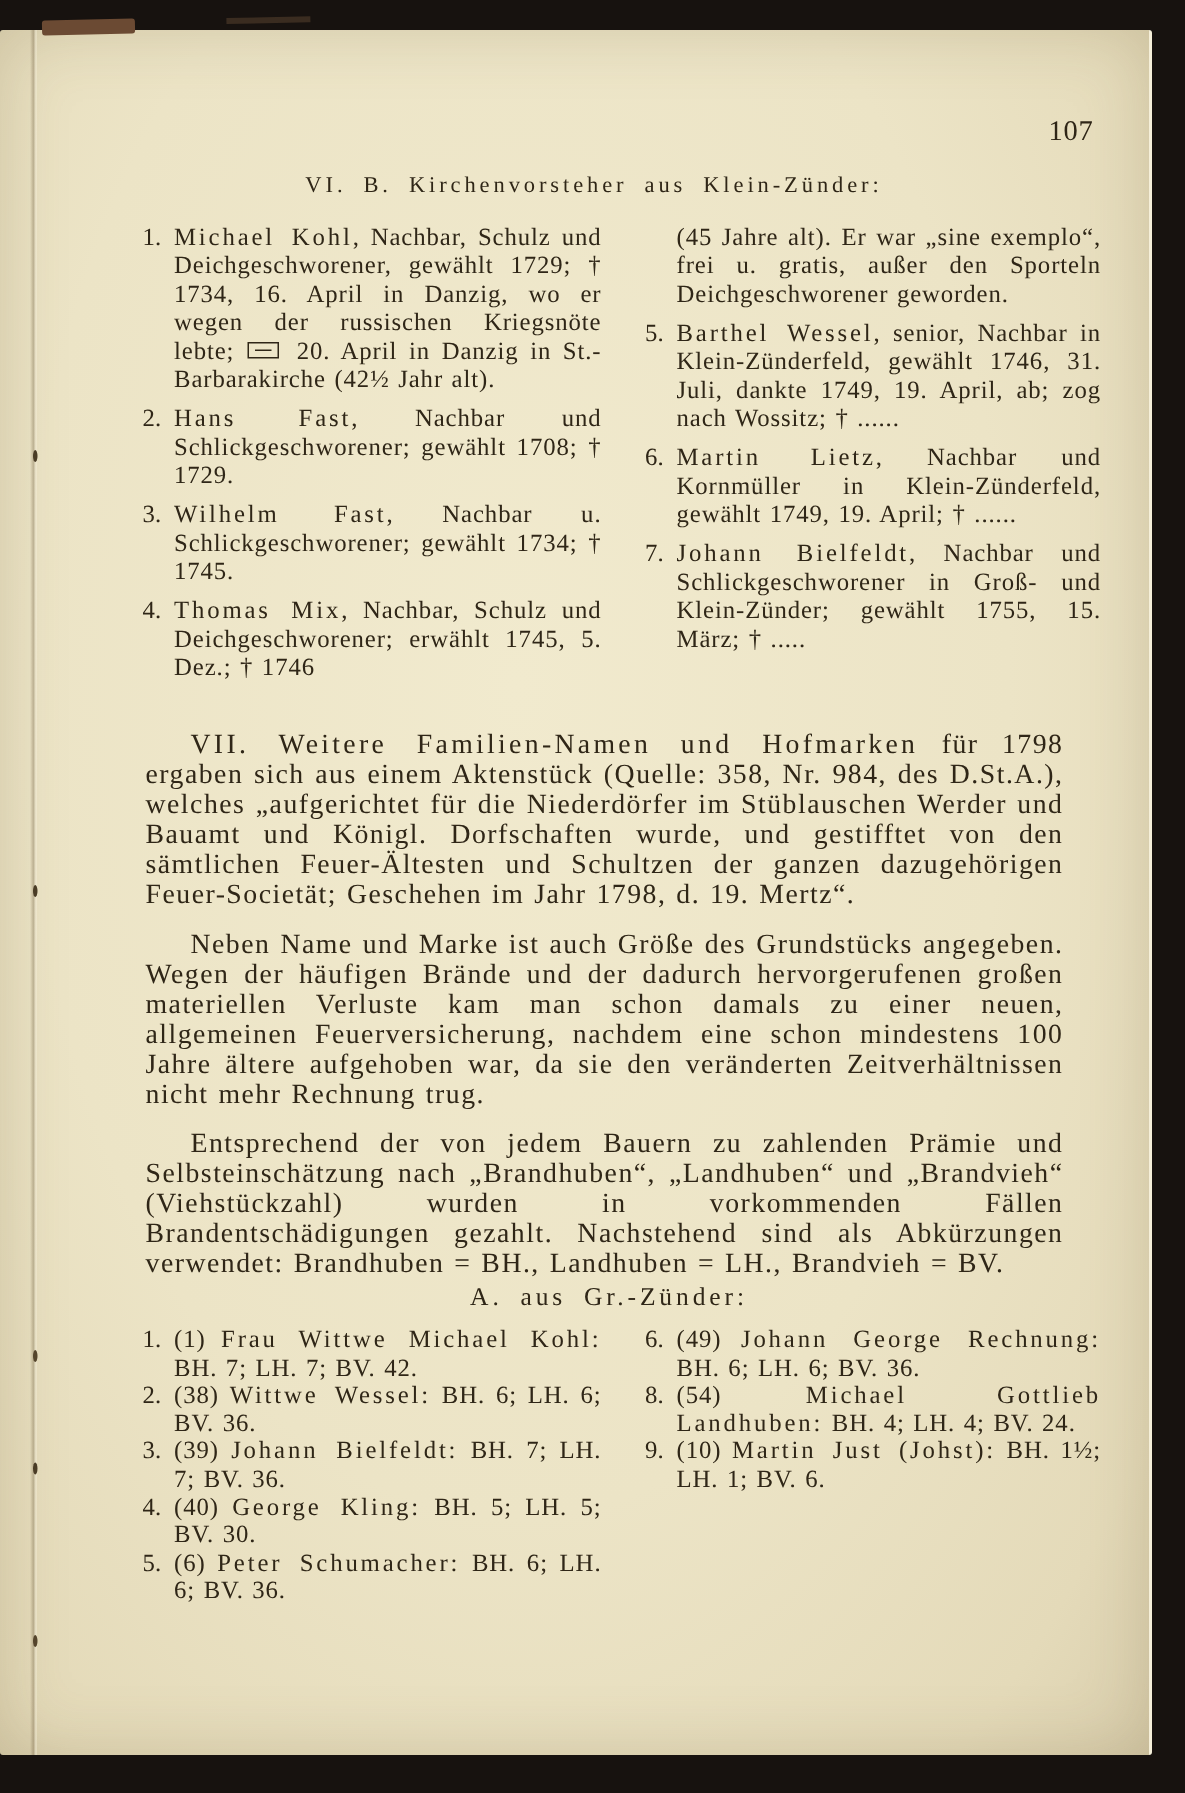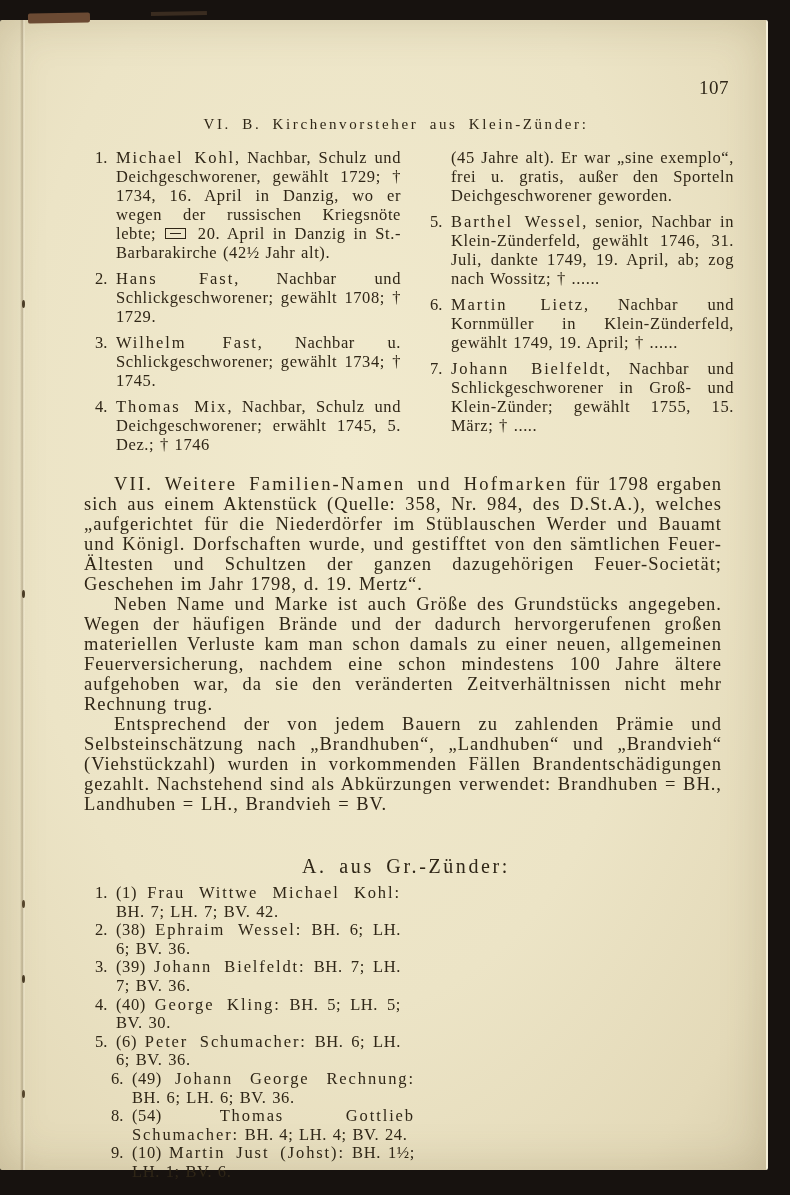--- a/index.html
+++ b/index.html
@@ -31,21 +31,21 @@
     background:#6b4a33;border-radius:2px;transform:rotate(-1.2deg);
     box-shadow:120px -2px 0 -3px #3a2c20;
   }
   .pagenum{position:absolute;top:57px;right:37px;font-size:19px;letter-spacing:.5px;text-align:right;}
   .h-vi{
     position:absolute;top:96px;left:76px;width:640px;text-align:center;
     font-size:15px;letter-spacing:2.6px;word-spacing:5px;white-space:nowrap;
   }
   .listblock{position:absolute;left:85px;width:640px;display:flex;align-items:flex-start;margin-left:10px;}
   #list-vi{top:128px;}
-  #list-a{top:864px;flex-direction:column;}
+  #list-a{top:864px;}
   .col-l{width:306px;}
   .vdiv{width:2px;background:#3c3322;margin-left:11px;}
   .col-r{margin-left:16px;width:304px;}
   .vitem,.aitem{
     margin:0 0 7px 0;padding-left:21px;
     font-size:16.5px;line-height:19px;
     letter-spacing:.6px;word-spacing:1px;
     text-align:justify;
   }
   .aitem{margin:0;line-height:18.6px;}
@@ -60,25 +60,25 @@
   .coffin::before{
     content:"";position:absolute;left:4px;right:4px;top:45%;
     border-top:1.5px solid #2f2617;
   }
   #sec-vii{
     position:absolute;top:454px;left:84px;width:638px;
     font-size:18.5px;line-height:20px;
     letter-spacing:1px;word-spacing:1px;
     text-align:justify;
   }
-  #sec-vii p{margin:0;text-indent:30px;}
+  #sec-vii p{margin:13px;text-indent:30px;}
   .lead{letter-spacing:2.2px;word-spacing:4px;}
   .h-a{
     position:absolute;top:835px;left:86px;width:640px;text-align:center;
-    font-size:20px;letter-spacing:2.6px;word-spacing:5px;white-space:nowrap;
+    font-size:17px;letter-spacing:2.6px;word-spacing:5px;white-space:nowrap;
   }
 </style>
 </head>
 <body>
 
 <div class="sheet">
   <div class="crease"></div>
   <div class="stitch"></div>
   <div class="tape"></div>
 
@@ -112,38 +112,38 @@
   </div>
 
   <div class="h-a">A. aus Gr.-Zünder:</div>
 
   <div class="listblock" id="list-a">
     <div class="col-l">
       <p class="aitem"><span class="num">1.</span><span>(1)</span>
         <span class="pname">Frau Wittwe Michael Kohl:</span>
         <span>BH. 7; LH. 7; BV. 42.</span></p>
       <p class="aitem"><span class="num">2.</span><span>(38)</span>
-        <span class="pname">Ephraim Wessel:</span>
+        <span class="pname">Wittwe Wessel:</span>
         <span>BH. 6; LH. 6; BV. 36.</span></p>
       <p class="aitem"><span class="num">3.</span><span>(39)</span>
         <span class="pname">Johann Bielfeldt:</span>
         <span>BH. 7; LH. 7; BV. 36.</span></p>
       <p class="aitem"><span class="num">4.</span><span>(40)</span>
         <span class="pname">George Kling:</span>
         <span>BH. 5; LH. 5; BV. 30.</span></p>
       <p class="aitem"><span class="num">5.</span><span>(6)</span>
         <span class="pname">Peter Schumacher:</span>
         <span>BH. 6; LH. 6; BV. 36.</span></p>
     </div>
     <div class="vdiv"></div>
     <div class="col-r">
       <p class="aitem"><span class="num">6.</span><span>(49)</span>
         <span class="pname">Johann George Rechnung:</span>
         <span>BH. 6; LH. 6; BV. 36.</span></p>
       <p class="aitem"><span class="num">8.</span><span>(54)</span>
-        <span class="pname">Thomas Gottlieb Schumacher:</span>
+        <span class="pname">Michael Gottlieb Landhuben:</span>
         <span>BH. 4; LH. 4; BV. 24.</span></p>
       <p class="aitem"><span class="num">9.</span><span>(10)</span>
         <span class="pname">Martin Just (Johst):</span>
         <span>BH. 1½; LH. 1; BV. 6.</span></p>
     </div>
   </div>
 </div>
 
 </body></html>

